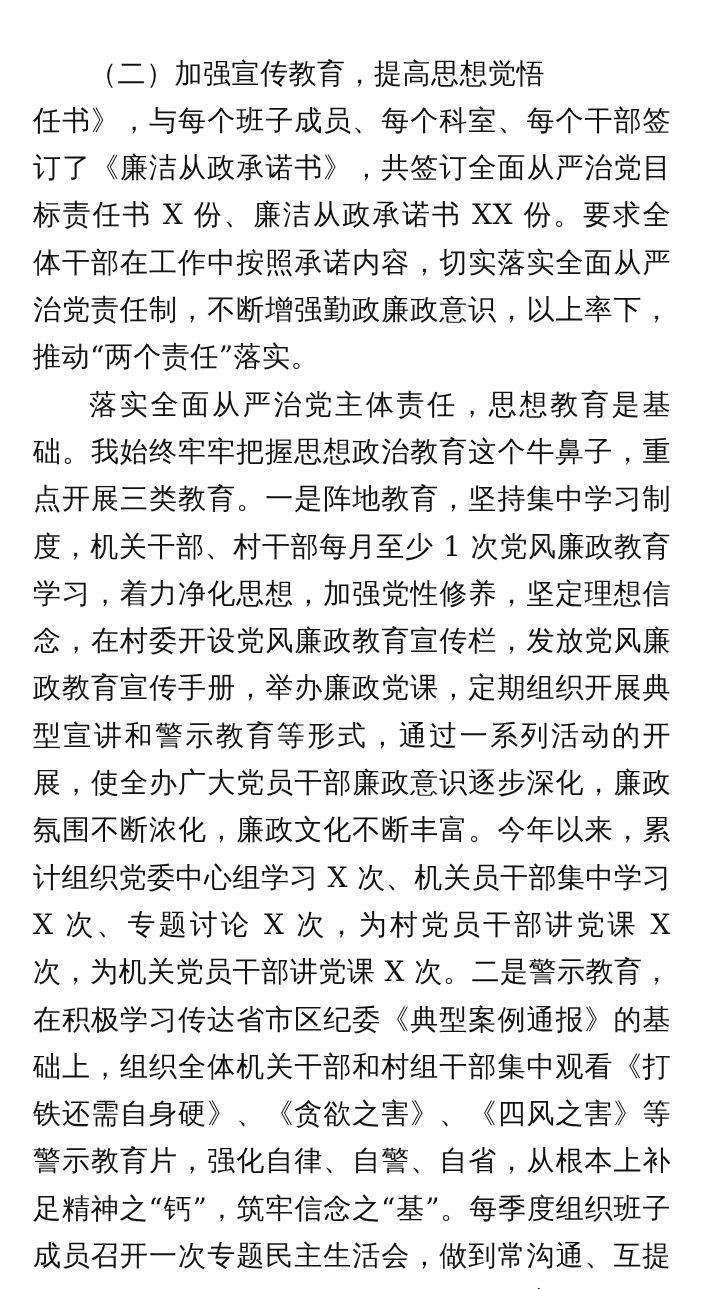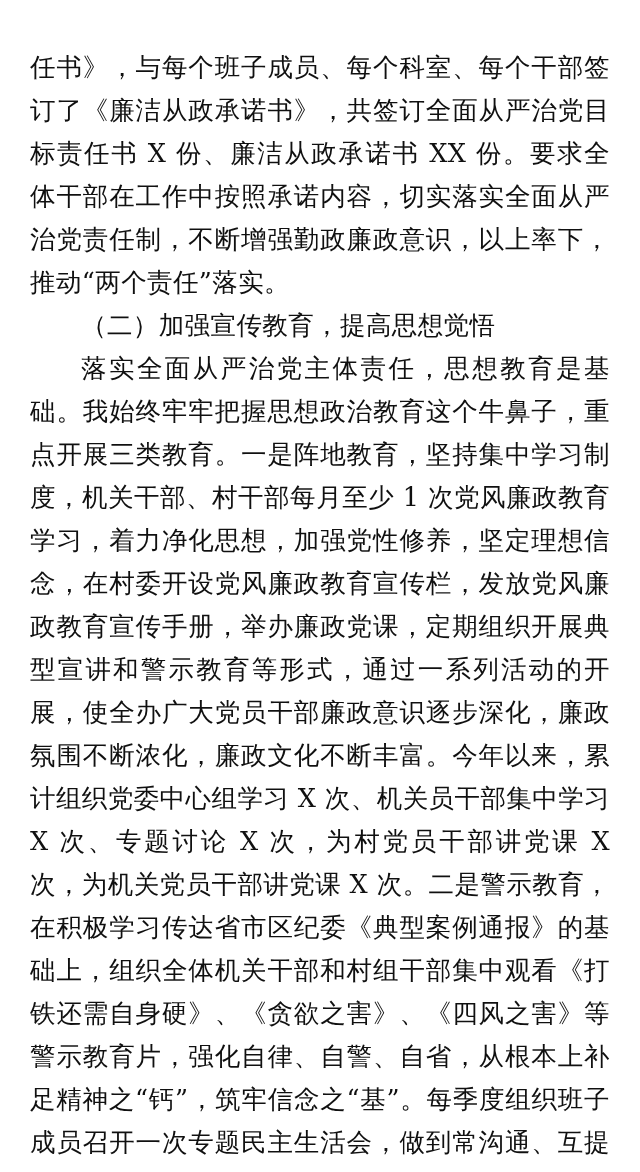--- a/index.html
+++ b/index.html
@@ -61,19 +61,19 @@
     display: inline-block;
     width: 26px;
   }
 </style>
 </head>
 <body>
 
 <div class="page">
 
   <div class="doc-body">
+    <p class="para indent">（二）加强宣传教育，提高思想觉悟</p>
     <p class="para">任书》，与每个班子成员、每个科室、每个干部签订了《廉洁从政承诺书》，共签订全面从严治党目标责任书 X 份、廉洁从政承诺书 XX 份。要求全体干部在工作中按照承诺内容，切实落实全面从严治党责任制，不断增强勤政廉政意识，以上率下，推动“两个责任”落实。</p>
-    <p class="para indent">（二）加强宣传教育，提高思想觉悟</p>
     <p class="para indent">落实全面从严治党主体责任，思想教育是基础。我始终牢牢把握思想政治教育这个牛鼻子，重点开展三类教育。一是阵地教育，坚持集中学习制度，机关干部、村干部每月至少 1 次党风廉政教育学习，着力净化思想，加强党性修养，坚定理想信念，在村委开设党风廉政教育宣传栏，发放党风廉政教育宣传手册，举办廉政党课，定期组织开展典型宣讲和警示教育等形式，通过一系列活动的开展，使全办广大党员干部廉政意识逐步深化，廉政氛围不断浓化，廉政文化不断丰富。今年以来，累计组织党委中心组学习 X 次、机关员干部集中学习 X 次、专题讨论 X 次，为村党员干部讲党课 X 次，为机关党员干部讲党课 X 次。二是警示教育，在积极学习传达省市区纪委《典型案例通报》的基础上，组织全体机关干部和村组干部集中观看《打铁还需自身硬》、《贪欲之害》、《四风之害》等警示教育片，强化自律、自警、自省，从根本上补足精神之“钙”，筑牢信念之“基”。每季度组织班子成员召开一次专题民主生活会，做到常沟通、互提醒、强监督，做警示。三是党纪法规教育，不仅要通过思想教育加强内在约束，也要通过学习国家相关法律法规、党纪党规，</p>
   </div>
 
 
 </div>
 
 </body></html>

